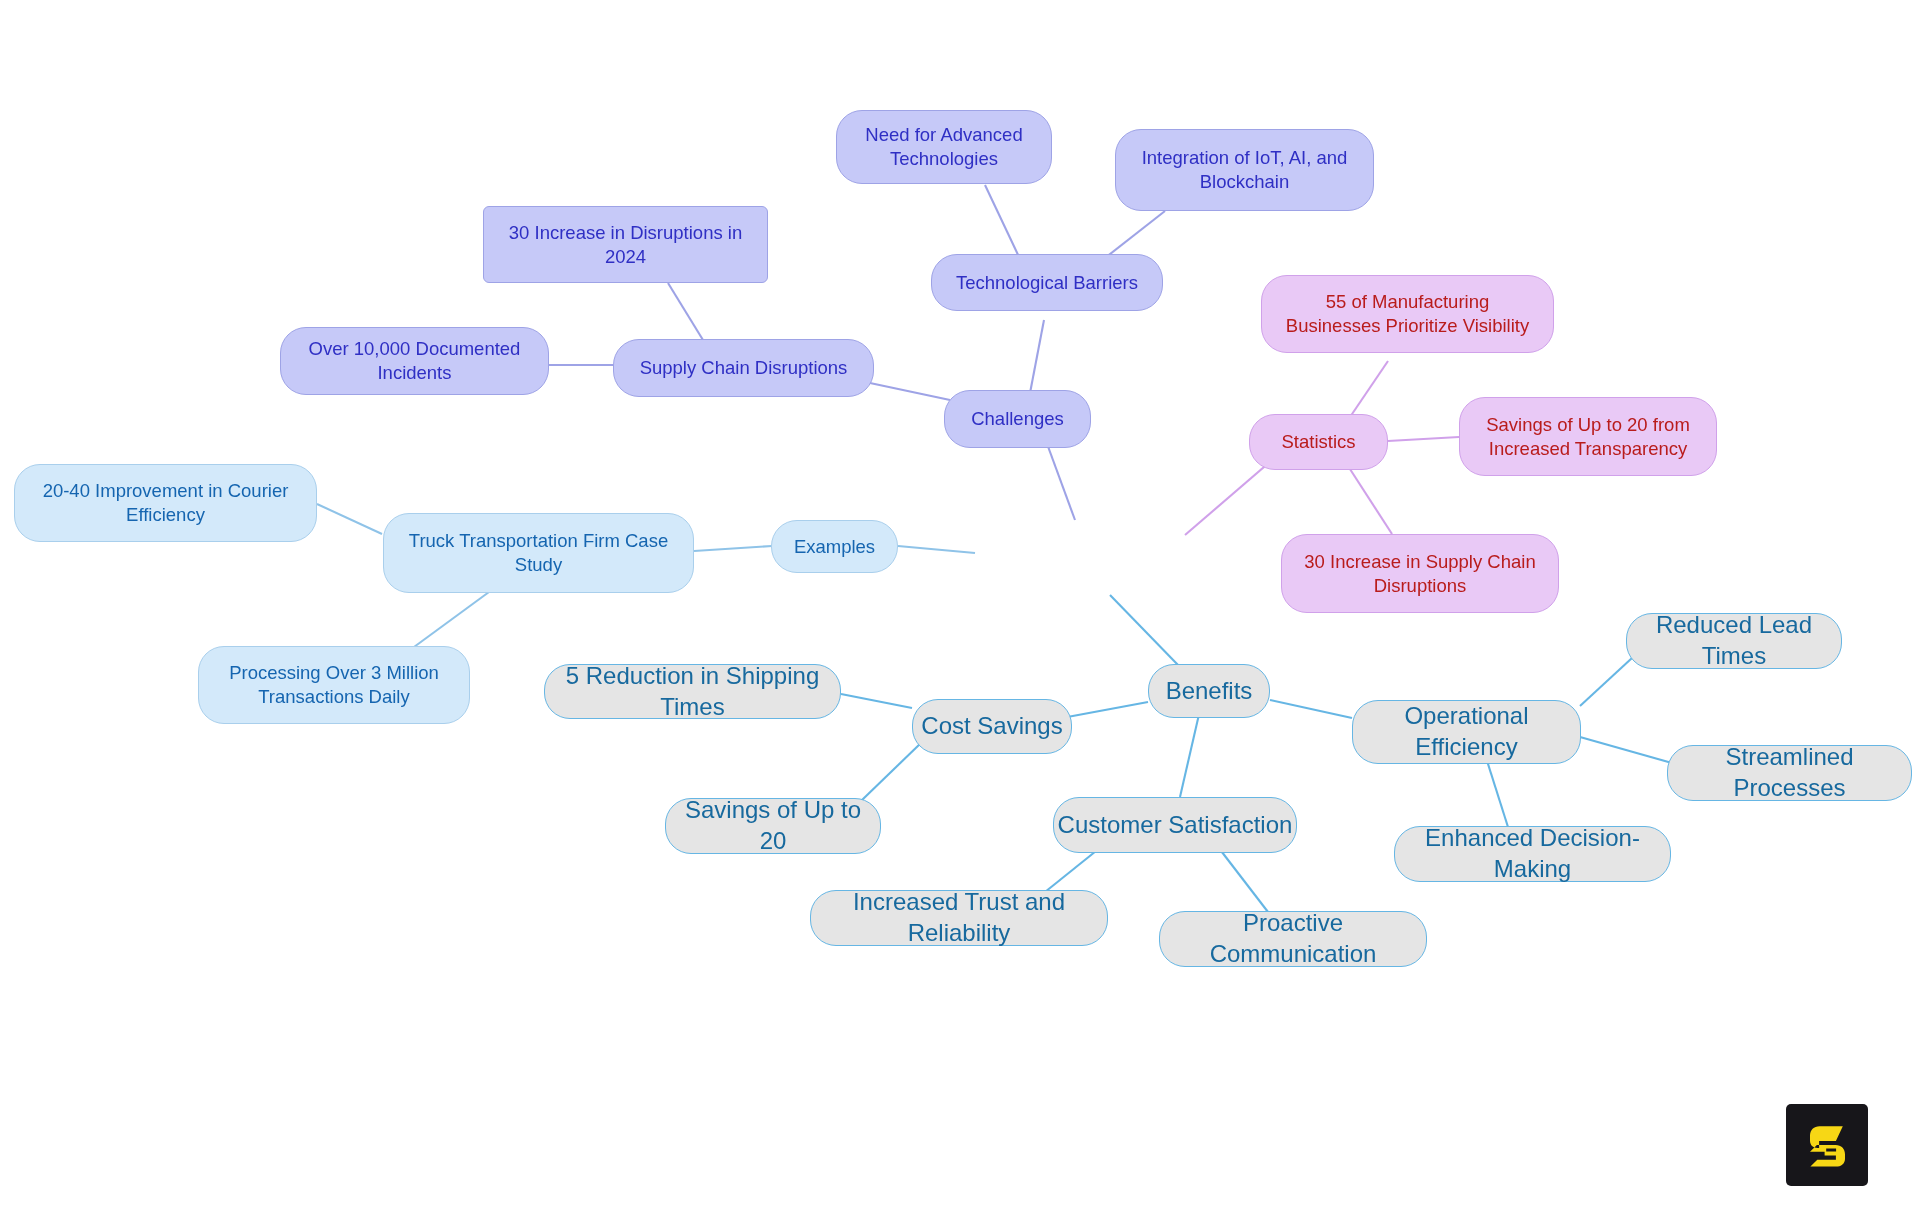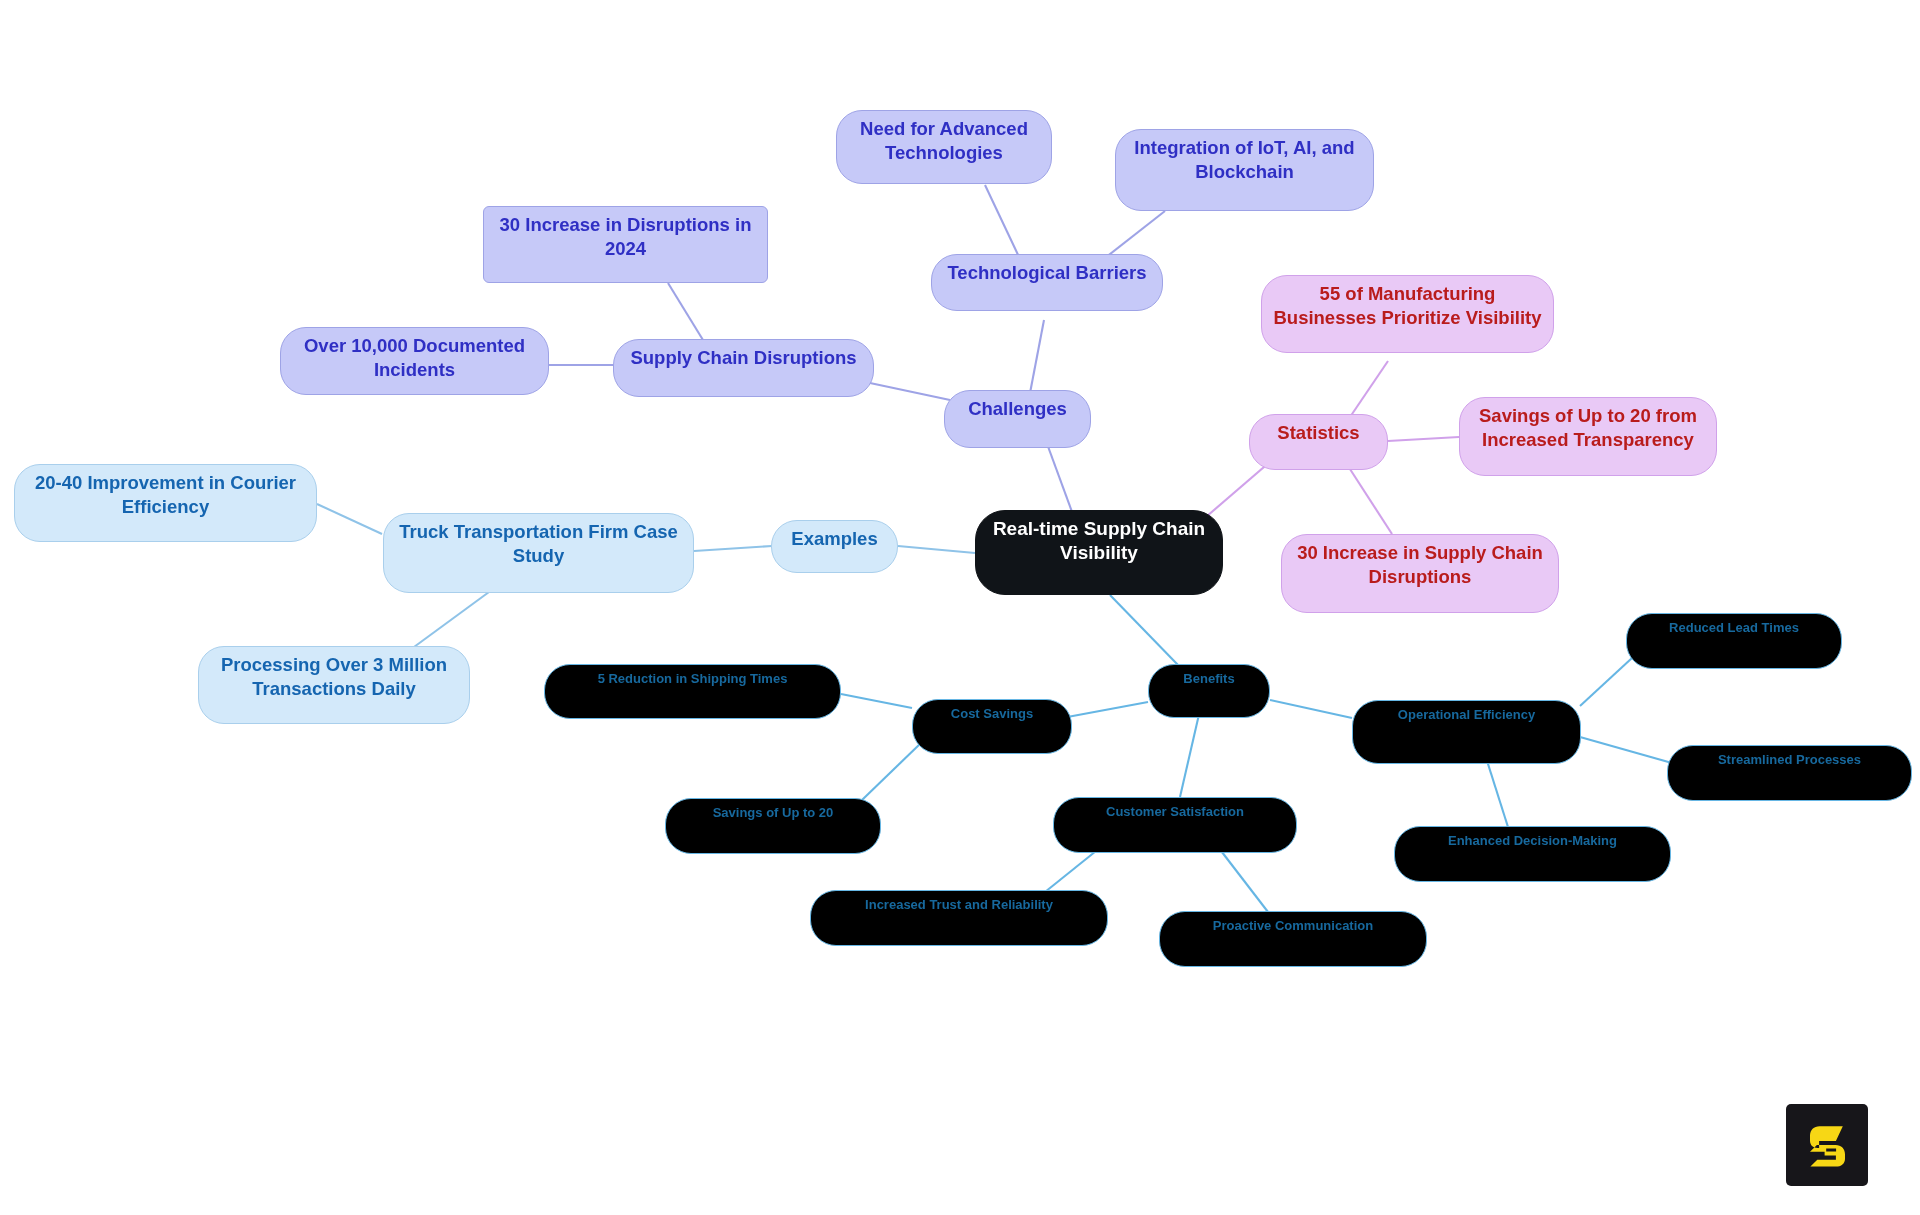--- a/index.html
+++ b/index.html
@@ -22,30 +22,30 @@
     left: 0;
     top: 0;
     width: 1920px;
     height: 1215px;
     pointer-events: none;
   }
   .node {
     position: absolute;
     box-sizing: border-box;
     display: flex;
+    align-items: center;
     justify-content: center;
     text-align: center;
     border-radius: 26px;
     border-style: solid;
     border-width: 1.6px;
     line-height: 1.28;
     padding: 6px 3px;
     white-space: pre-line;
     z-index: 2;
-    font-weight: bold;
   }
   
   .n-root {
     background: #101418;
     border-color: #101418;
     color: #ffffff;
     font-size: 19px;
     border-radius: 30px;
   }
   
@@ -64,24 +64,24 @@
   }
   
   .n-paleblue {
     background: #d3e9fa;
     border-color: #a9cfec;
     color: #1565b0;
     font-size: 18.5px;
   }
   
   .n-blue {
-    background: #000000;
+    background: #e5e5e5;
     border-color: #66b6e4;
     color: #17699e;
-    font-size: 13px;
+    font-size: 24px;
   }
   
   #logo-badge {
     position: absolute;
     left: 1786px;
     top: 1104px;
     width: 82px;
     height: 82px;
     background: #17161a;
     border-radius: 5px;
@@ -144,23 +144,20 @@
 
     <path d="M 1580,737 L 1672,763" stroke="#66b6e4" stroke-width="2.1" fill="none"></path>
 
     <path d="M 1482,745 L 1508,827" stroke="#66b6e4" stroke-width="2.1" fill="none"></path>
 
     <path d="M 1106,843 L 1045,892" stroke="#66b6e4" stroke-width="2.1" fill="none"></path>
 
     <path d="M 1215,843 L 1268,912" stroke="#66b6e4" stroke-width="2.1" fill="none"></path>
   </svg>
 
-  <div class="node n-root" style="left:975px; top:510px; width:248px; height:85px;">
-    <span>Real-time Supply Chain Visibility</span>
-  </div>
 
   <div class="node n-violet" style="left:944px; top:390px; width:147px; height:58px;">
     <span>Challenges</span>
   </div>
 
   <div class="node n-violet" style="left:931px; top:254px; width:232px; height:57px;">
     <span>Technological Barriers</span>
   </div>
 
   <div class="node n-violet" style="left:836px; top:110px; width:216px; height:74px;">

